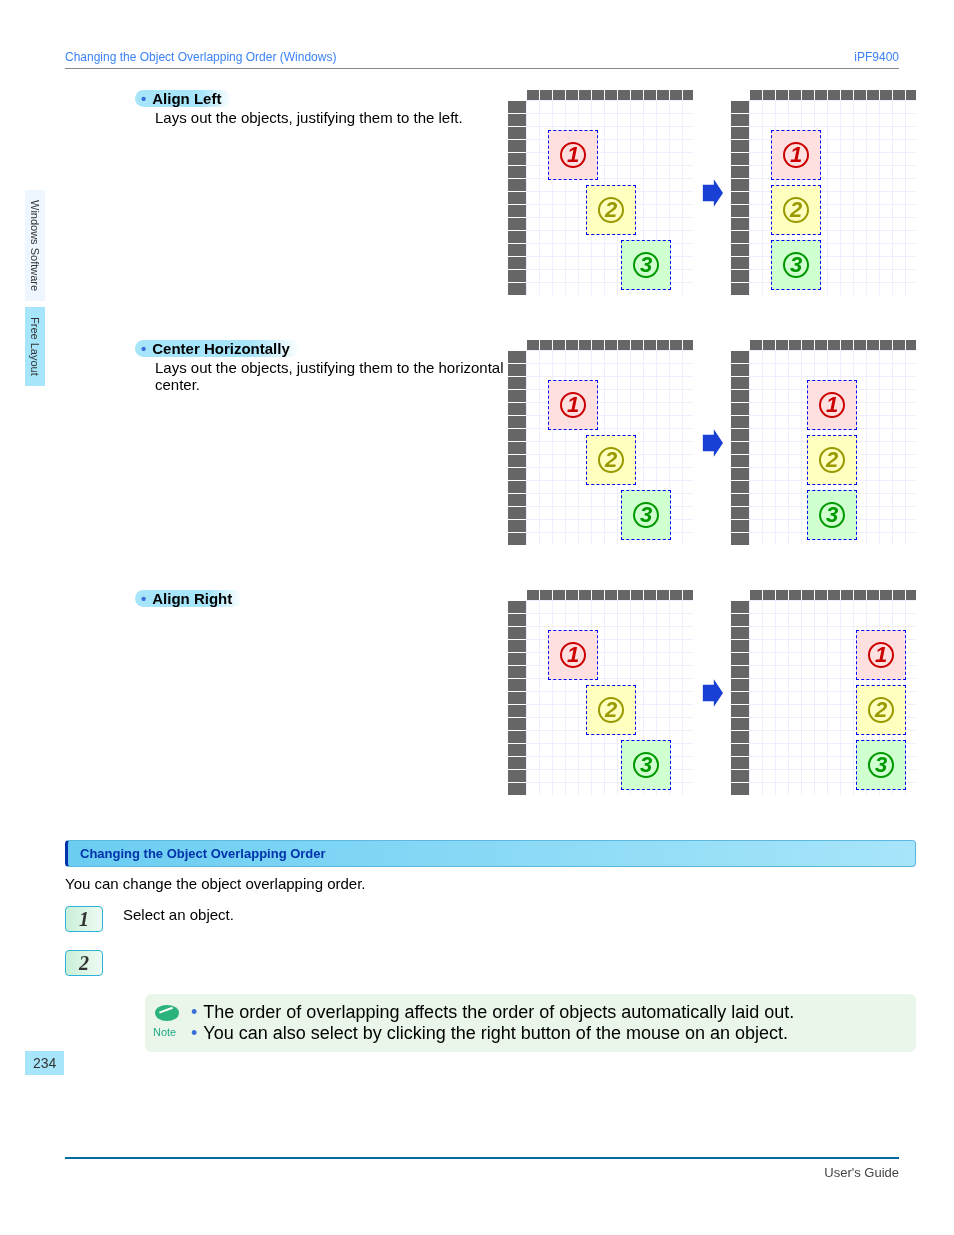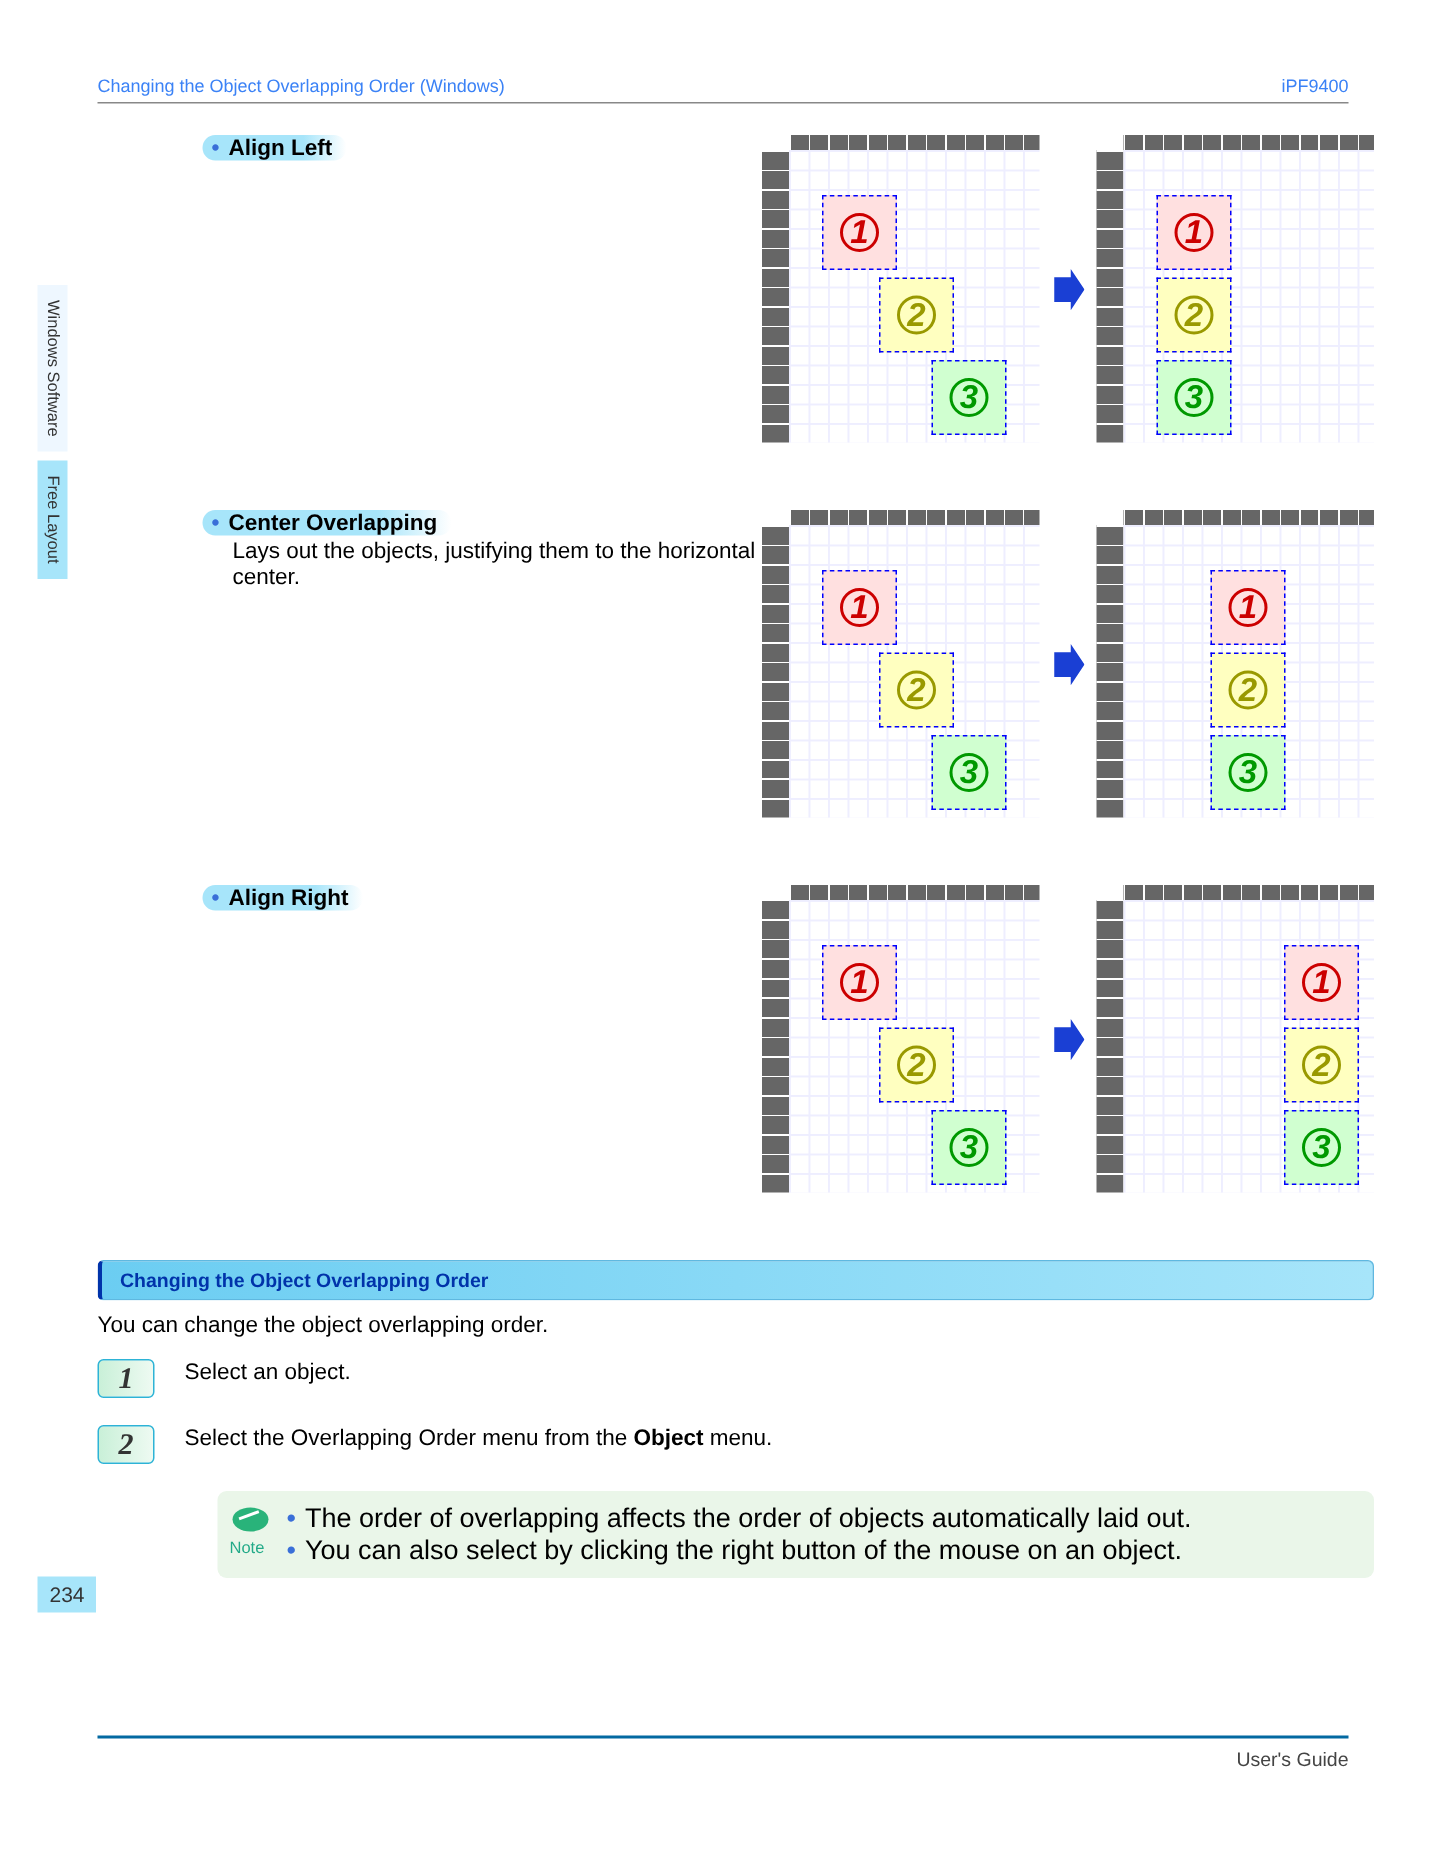--- a/index.html
+++ b/index.html
@@ -59,20 +59,21 @@
 
 <div class="side-tabs">
   <div class="tab">Windows Software</div>
   <div class="tab active">Free Layout</div>
 </div>
 
 <div class="content">
 
   <div class="item">
     <div class="item-head">Align Left</div>
+    <div class="item-desc">Lays out the objects, justifying them to the left.</div>
     <div class="dia-pair">
       <div class="mini">
         <div class="top-ruler"></div>
           <div class="left-ruler"></div>
         <div class="canvas">
           <div class="box b1" style="left:22px;top:30px;width:50px;height:50px">
               <span>1</span>
             </div>
           <div class="box b2" style="left:60px;top:85px;width:50px;height:50px">
               <span>2</span>
@@ -97,21 +98,21 @@
             </div>
           <div class="box b3" style="left:22px;top:140px;width:50px;height:50px">
               <span>3</span>
             </div>
         </div>
       </div>
     </div>
   </div>
 
   <div class="item" style="margin-top:30px">
-    <div class="item-head">Center Overlapping</div>
+    <div class="item-head">Center Horizontally</div>
     <div class="item-desc">Lays out the objects, justifying them to the horizontal center.</div>
     <div class="dia-pair">
       <div class="mini">
         <div class="top-ruler"></div>
           <div class="left-ruler"></div>
         <div class="canvas">
           <div class="box b1" style="left:22px;top:30px;width:50px;height:50px">
               <span>1</span>
             </div>
           <div class="box b2" style="left:60px;top:85px;width:50px;height:50px">
@@ -185,23 +186,20 @@
   <div class="section-title">Changing the Object Overlapping Order</div>
   <p class="section-intro">You can change the object overlapping order.</p>
 
   <div class="step">
     <div class="step-num">1</div>
     <div>Select an object.</div>
   </div>
 
   <div class="step">
     <div class="step-num">2</div>
-    <div>
-      <span>Select the Overlapping Order menu from the </span><b>Object</b><span> menu.</span>
-    </div>
   </div>
 
   <div class="note-box">
     <div class="note-icon">
       <svg width="28" height="22" viewBox="0 0 28 22">
           <ellipse cx="14" cy="11" rx="12" ry="8" fill="#29b37a"></ellipse>
           <rect x="7" y="7" width="14" height="2" fill="#fff" transform="rotate(-20 14 11)"></rect>
         </svg>
       <span>Note</span>
     </div>

